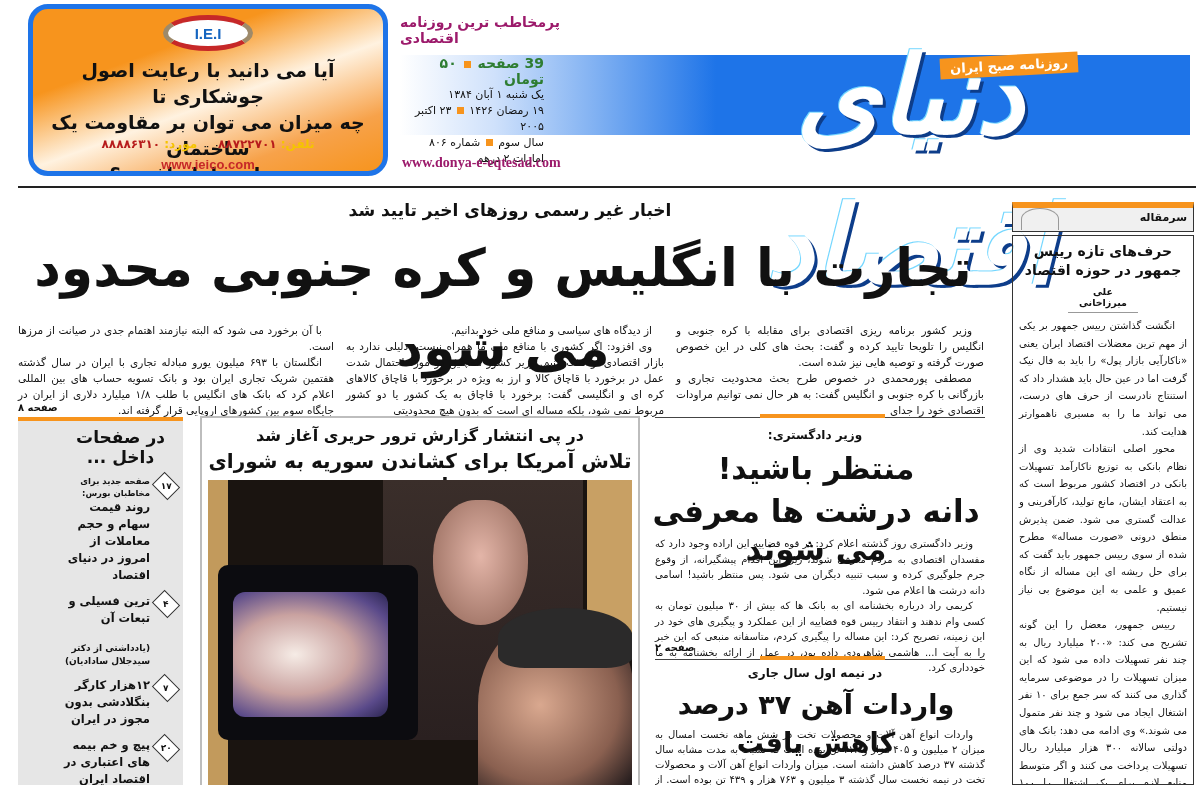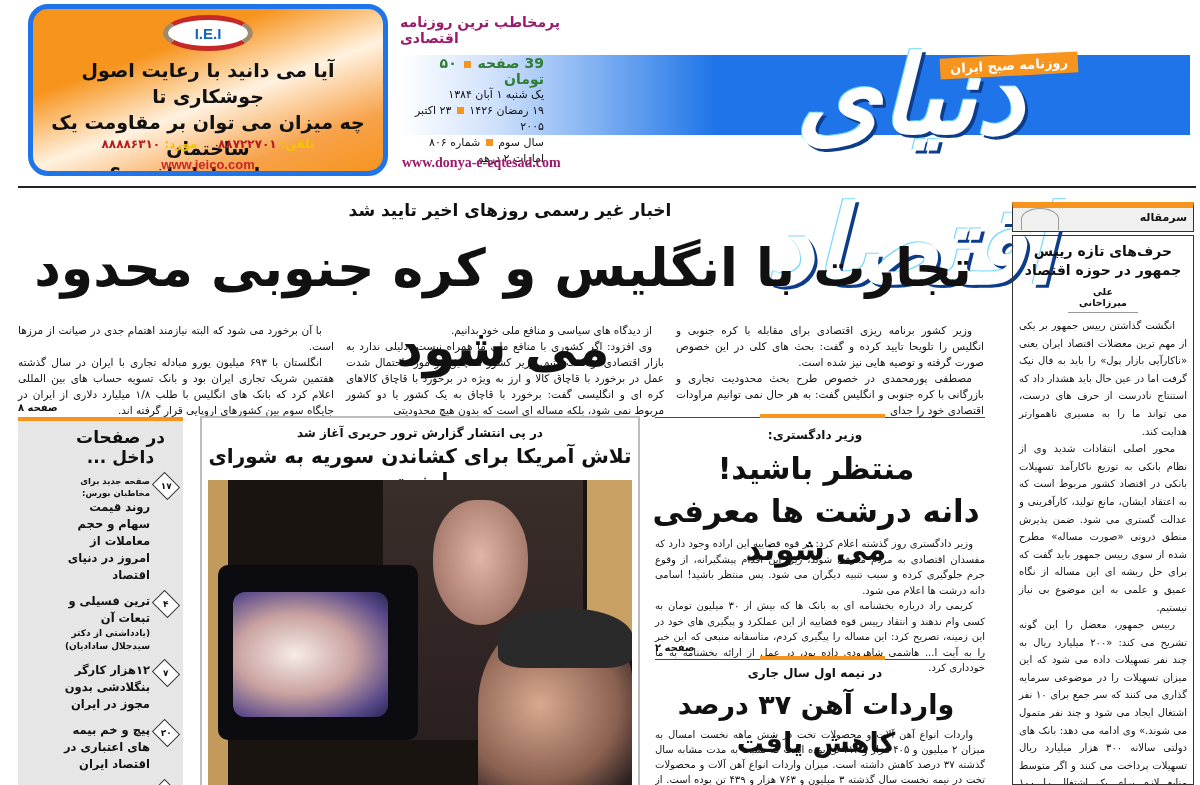--- a/index.html
+++ b/index.html
@@ -41,25 +41,25 @@
   .pg-ref { position: absolute; font-size: 10px; font-weight: bold; }
 
   
   .inside { position: absolute; left: 18px; top: 417px; width: 165px; height: 368px; background: #e6e6e6; border-top: 4px solid #f7941d; overflow: hidden; padding-left: 40px; }
   .inside-title { text-align: center; font-weight: bold; font-size: 17px; padding: 6px 0 4px; }
   .inside-item { display: flex; flex-direction: row; align-items: flex-start; padding: 4px 6px 5px 4px; }
   .inside-num { flex: 0 0 22px; width: 18px; height: 18px; margin-left: 5px; margin-top: 2px; border: 1.5px solid #333; transform: rotate(45deg); display: flex; align-items: center; justify-content: center; background: #fff; }
   .inside-num span { transform: rotate(-45deg); font-size: 9px; font-weight: bold; }
   .inside-body { flex: 1; font-weight: bold; font-size: 11.5px; line-height: 17px; }
   .inside-body .pre { font-size: 8.5px; display: block; line-height: 12px; }
-  .inside-body .post { font-size: 9px; display: block; line-height: 13px; }
+  .inside-body .post { font-size: 9px; display: block; line-height: 13px; margin-top: 15px; }
 
   
   .photo-story { position: absolute; left: 200px; top: 416px; width: 440px; height: 369px; border: 2px solid #bdbdbd; border-bottom: none; }
-  .photo-kicker { text-align: center; font-weight: bold; font-size: 12px; padding-top: 8px; }
+  .photo-kicker { text-align: center; font-weight: bold; font-size: 16px; padding-top: 8px; }
   .photo-headline { text-align: center; font-weight: bold; font-size: 20px; padding-top: 4px; }
   .photo { position: absolute; left: 6px; top: 62px; width: 424px; height: 305px; background: #1a1410; overflow: hidden; }
   .photo .wall-l { position: absolute; left: 0; top: 0; width: 20px; height: 100%; background: #c29a5c; }
   .photo .wall-r { position: absolute; right: 0; top: 0; width: 45px; height: 55%; background: #c8a064; }
   .photo .poster { position: absolute; left: 175px; top: 0; width: 200px; height: 260px; background: linear-gradient(180deg, #3a2e2a, #2a2020); }
   .photo .face1 { position: absolute; left: 225px; top: 20px; width: 95px; height: 125px; border-radius: 45% 45% 50% 50%; background: radial-gradient(ellipse at 50% 45%, #e3b5a8, #a77b6d 70%, #3a2a24 100%); }
   .photo .tv { position: absolute; left: 10px; top: 85px; width: 200px; height: 175px; background: #0c0c10; border-radius: 10px; }
   .photo .tv-screen { position: absolute; left: 25px; top: 112px; width: 155px; height: 125px; border-radius: 12px; background: radial-gradient(ellipse at 40% 50%, #f6ece6, #c9a2a0 45%, #5a4a8a 80%, #2a2450 100%); }
   .photo .man { position: absolute; left: 270px; top: 135px; width: 155px; height: 180px; border-radius: 50% 40% 0 0; background: radial-gradient(ellipse at 40% 50%, #d9a88f, #8a6050 60%, #2a2020 90%); }
   .photo .hair { position: absolute; left: 290px; top: 128px; width: 135px; height: 60px; border-radius: 50% 50% 20% 20%; background: #2b2a2a; }

